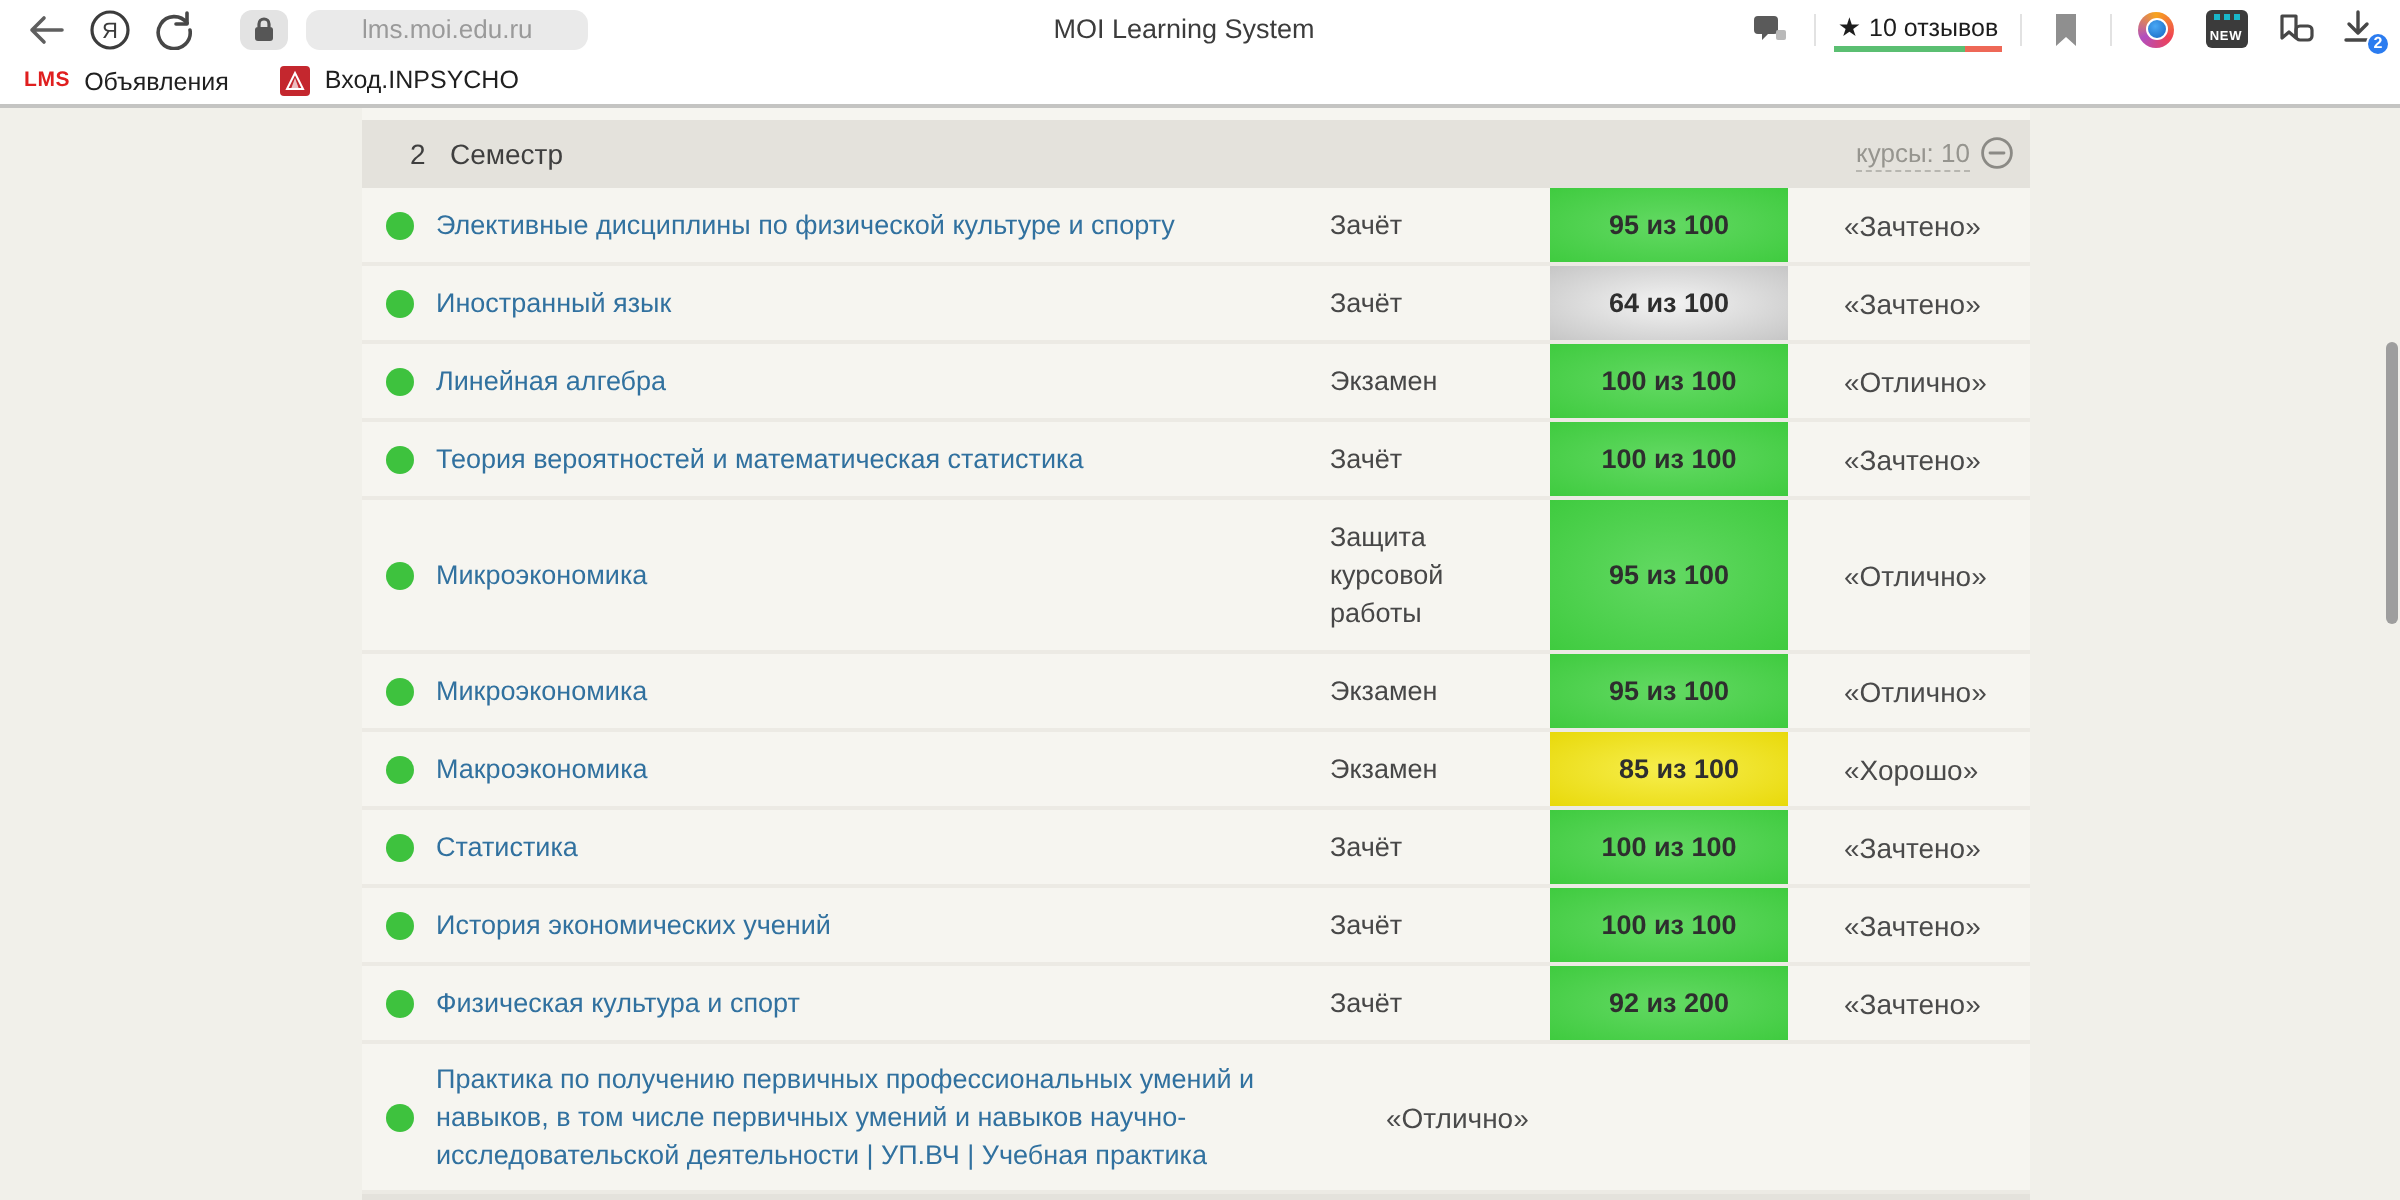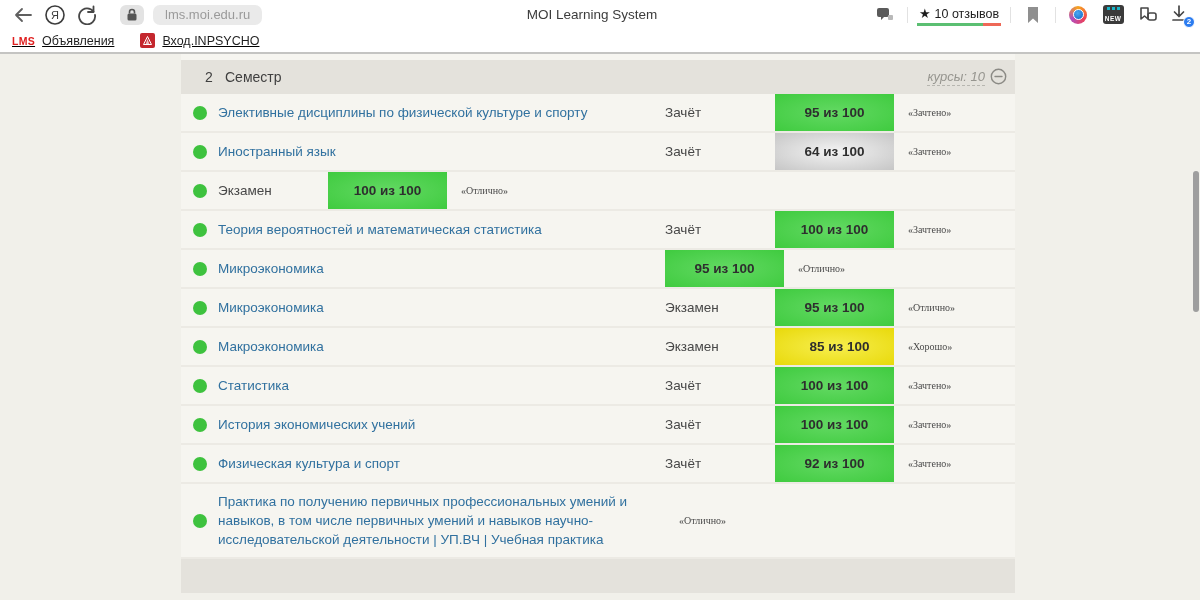--- a/index.html
+++ b/index.html
@@ -4,21 +4,21 @@
 <style>
   * { margin:0; padding:0; box-sizing:border-box; }
   html,body { width:1200px; height:600px; overflow:hidden; background:#f1f0ea;
               font-family:"Liberation Sans", sans-serif; }
 
   
   .toolbar { position:relative; height:29px; background:#ffffff; display:flex; align-items:center; }
   .tb-left { display:flex; align-items:center; gap:6px; padding-left:10px; }
   .icon-btn { width:26px; height:24px; display:flex; align-items:center; justify-content:center; cursor:pointer; flex:0 0 auto; }
   .lock-pill { height:20px; background:#e3e3e3; border-radius:6px; display:flex; align-items:center; justify-content:center; width:24px; margin-left:14px; }
-  .url-pill { height:20px; background:#eaeaea; border-radius:7px; display:flex; align-items:center; padding:0 12px; margin-left:3px;justify-content:center; }
+  .url-pill { height:20px; background:#eaeaea; border-radius:7px; display:flex; align-items:center; padding:0 28px; margin-left:3px;justify-content:center; }
   .url-text { font-size:13px; color:#9a9a9a; }
   .page-title { position:absolute; left:0; right:16px; top:0; height:29px; display:flex; align-items:center; justify-content:center;
                 font-size:13.5px; color:#3c3c3c; pointer-events:none; }
   .tb-right { position:absolute; right:8px; top:0; height:29px; display:flex; align-items:center; gap:9px; }
   .vdiv { width:1px; height:16px; background:#e2e2e2; }
   .reviews { display:flex; flex-direction:column; align-items:center; gap:2px; cursor:pointer; padding-top:3px; }
   .reviews-line { display:flex; align-items:center; gap:4px; font-size:12.5px; color:#1d1d1d; }
   .star { font-size:13px; color:#1d1d1d; line-height:1; }
   .rating-bar { width:84px; height:3px; background:linear-gradient(to right, var(--rating-green,#5bbf72) 0 78%, var(--rating-red,#ee6857) 78% 100%); }
   .lens { width:18px; height:18px; border-radius:50%; background:conic-gradient(#f7a41d,#ef4056,#b14fc0,#f7a41d); display:flex; align-items:center; justify-content:center; }
@@ -27,47 +27,47 @@
   .newicon .dots { display:flex; gap:2px; }
   .newicon .dots i { width:3px; height:3px; background:#19b6c9; display:block; }
   .newicon .txt { font-size:6.5px; font-weight:bold; color:#ffffff; letter-spacing:0.4px; line-height:1; }
   .dl-wrap { position:relative; width:22px; height:24px; }
   .dl-badge { position:absolute; right:-3px; bottom:-1px; width:12px; height:12px; border-radius:50%;
               background:var(--download-badge-blue,#2b7cf0); color:#fff; font-size:8px; font-weight:bold;
               display:flex; align-items:center; justify-content:center; border:1px solid #fff; }
 
   
   .bookmarks { height:23px; background:#ffffff; display:flex; align-items:center; gap:26px; padding-left:12px; }
-  .bm { display:flex; align-items:center; gap:7px; cursor:pointer;text-decoration:underline; }
+  .bm { display:flex; align-items:flex-start; gap:7px; cursor:pointer; }
   .bm-label { font-size:12.5px; color:#1f1f1f; }
   .lms-logo { color:#e01f1f; font-weight:bold; font-size:10.5px; letter-spacing:0.3px; }
   .inp-fav { width:15px; height:15px; background:#c4272e; border-radius:2px; display:flex; align-items:center; justify-content:center; }
   .chrome-divider { height:2px; background:#c4c4c2; }
 
   
   .page { position:relative; height:546px; background:#f1f0ea; }
   .gradebook { position:absolute; left:181px; top:0; width:834px; }
   .pre-strip { height:6px; background:#f6f5f0; }
   .section-header { height:34px; background:#e4e2dc; display:flex; align-items:center; padding:0 8px 0 24px; }
   .sec-num { font-size:14px; color:#3f3f3f; width:20px; }
   .sec-title { font-size:14px; color:#3f3f3f; }
   .sec-right { margin-left:auto; display:flex; align-items:center; gap:5px; cursor:pointer; }
-  .courses-counter { font-size:13px; color:#96958f; border-bottom:1px dashed #b7b6b0; line-height:1.35;font-style:italic; }
+  .courses-counter { font-size:13px; color:#96958f; border-bottom:1px dashed #b7b6b0; line-height:1.35; }
 
   .row { display:flex; align-items:center; min-height:39px; background:#f6f5f0; border-bottom:2px solid #eceae4; }
   .cell-dot { width:37px; display:flex; justify-content:center; flex:0 0 auto; }
   .dot { width:14px; height:14px; border-radius:50%; background:var(--status-dot,#3ec23e); }
   .cell-name { width:447px; flex:0 0 auto; padding:8px 14px 8px 0; font-size:13.5px; line-height:19px; color:var(--link,#31719f); cursor:pointer; }
   .cell-exam { width:110px; flex:0 0 auto; padding:9px 6px 9px 0; font-size:13.5px; line-height:19px; color:#474747; }
   .cell-badge { width:119px; flex:0 0 auto; align-self:stretch; display:flex; align-items:center; justify-content:center;
                 font-size:13.5px; font-weight:bold; color:#2e2e2e; }
   .badge-green  { background:radial-gradient(ellipse at center, var(--badge-green-center,#63d963) 0%, var(--badge-green-edge,#3fcb3f) 100%); }
   .badge-yellow { background:radial-gradient(ellipse at center, var(--badge-yellow-center,#f7ee4e) 0%, var(--badge-yellow-edge,#e8d90a) 100%);padding-left:10px; }
   .badge-gray   { background:radial-gradient(ellipse at center, var(--badge-gray-center,#f3f3f3) 0%, var(--badge-gray-edge,#c6c6c6) 100%);text-align:center; }
-  .cell-grade { flex:1; padding-left:14px; font-size:10px; color:#4a4a4a;font-family:Liberation Serif, serif; }
+  .cell-grade { flex:1; padding-left:28px; font-size:14px; color:#4a4a4a; }
 
   
   .scrollbar { position:absolute; right:0; top:0; width:8px; height:100%; }
   .scroll-thumb { position:absolute; right:1px; top:117px; width:6px; height:141px; background:#9e9e9e; border-radius:3px; cursor:grab; }
 
   svg { display:block; }
 </style>
 </head>
 <body>
 
@@ -208,40 +208,42 @@
     <div class="cell-name">Иностранный язык</div>
     <div class="cell-exam">Зачёт</div>
     <div class="cell-badge badge-gray">64 из 100</div>
     <div class="cell-grade">«Зачтено»</div>
   </div>
 
   <div class="row">
     <div class="cell-dot">
       <div class="dot"></div>
     </div>
+    <div class="cell-name">Линейная алгебра</div>
     <div class="cell-exam">Экзамен</div>
     <div class="cell-badge badge-green">100 из 100</div>
     <div class="cell-grade">«Отлично»</div>
   </div>
 
   <div class="row">
     <div class="cell-dot">
       <div class="dot"></div>
     </div>
     <div class="cell-name">Теория вероятностей и математическая статистика</div>
     <div class="cell-exam">Зачёт</div>
     <div class="cell-badge badge-green">100 из 100</div>
     <div class="cell-grade">«Зачтено»</div>
   </div>
 
   <div class="row">
     <div class="cell-dot">
       <div class="dot"></div>
     </div>
     <div class="cell-name">Микроэкономика</div>
+    <div class="cell-exam">Защита курсовой работы</div>
     <div class="cell-badge badge-green">95 из 100</div>
     <div class="cell-grade">«Отлично»</div>
   </div>
 
   <div class="row">
     <div class="cell-dot">
       <div class="dot"></div>
     </div>
     <div class="cell-name">Микроэкономика</div>
     <div class="cell-exam">Экзамен</div>
@@ -278,21 +280,21 @@
     <div class="cell-badge badge-green">100 из 100</div>
     <div class="cell-grade">«Зачтено»</div>
   </div>
 
   <div class="row">
     <div class="cell-dot">
       <div class="dot"></div>
     </div>
     <div class="cell-name">Физическая культура и спорт</div>
     <div class="cell-exam">Зачёт</div>
-    <div class="cell-badge badge-green">92 из 100</div>
+    <div class="cell-badge badge-green">92 из 200</div>
     <div class="cell-grade">«Зачтено»</div>
   </div>
 
   <div class="row">
     <div class="cell-dot">
       <div class="dot"></div>
     </div>
     <div class="cell-name">Практика по получению первичных профессиональных умений и навыков, в том числе первичных умений и навыков научно-исследовательской деятельности | УП.ВЧ | Учебная практика</div>
     <div class="cell-grade">«Отлично»</div>
   </div>

